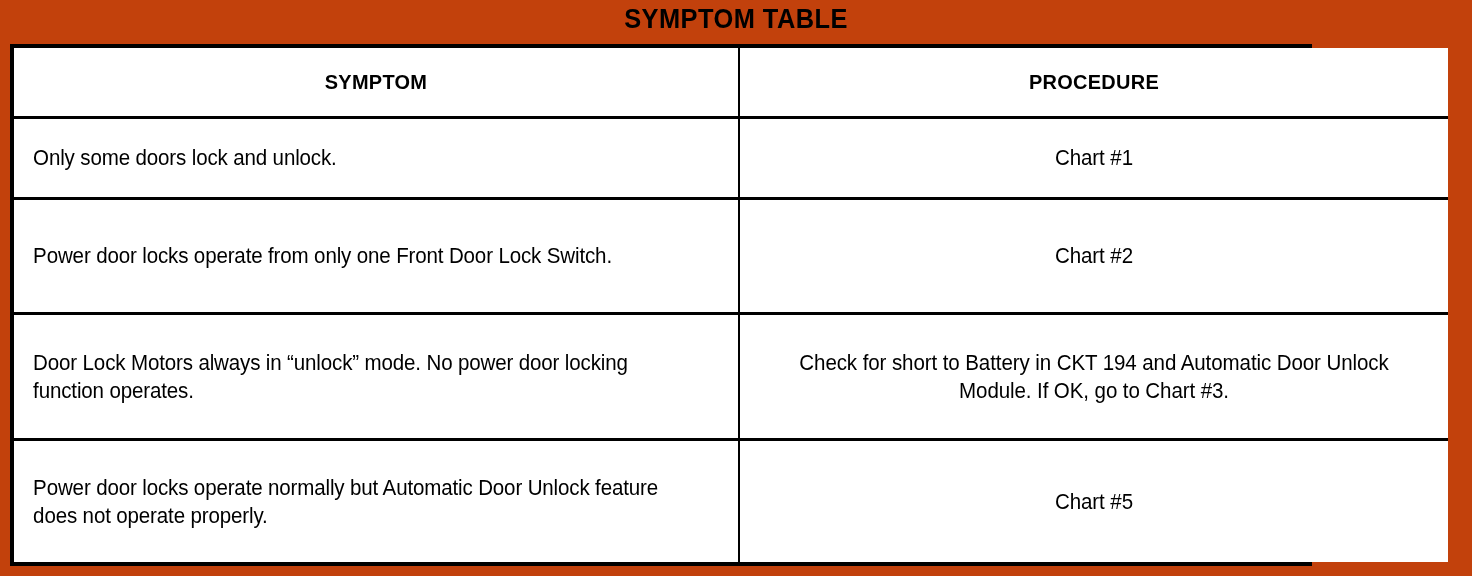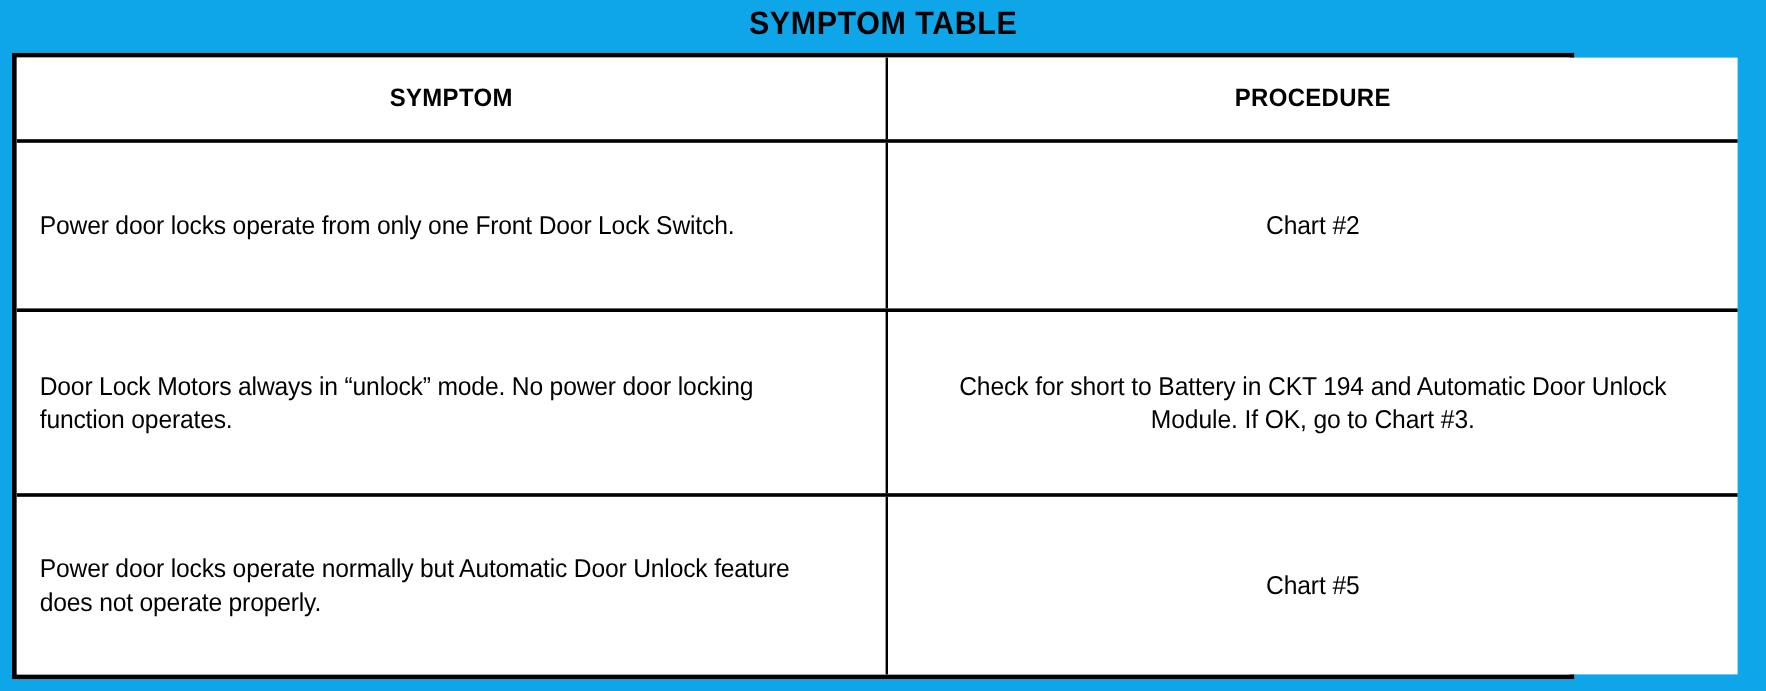--- a/index.html
+++ b/index.html
@@ -12,21 +12,21 @@
     height: 576px;
     font-family: "Liberation Sans", "DejaVu Sans", sans-serif;
     color: #000000;
     overflow: hidden;
   }
 
   .page {
     position: relative;
     width: 1472px;
     height: 576px;
-    background: #0ea5e9;
+    background: #c2410c;
   }
 
   
   .title {
     position: absolute;
     left: 0;
     top: 2px;
     width: 1472px;
     text-align: center;
     font-size: 27px;
@@ -136,20 +136,28 @@
         <tr>
           <th class="head-symptom">
             <span class="htxt">SYMPTOM</span>
           </th>
           <th class="head-procedure">
             <span class="htxt">PROCEDURE</span>
           </th>
         </tr>
       </thead>
       <tbody>
+        <tr class="row-h-1">
+          <td class="cell-symptom">
+            <span class="ctxt">Only some doors lock and unlock.</span>
+          </td>
+          <td class="cell-procedure">
+            <span class="ctxt">Chart #1</span>
+          </td>
+        </tr>
         <tr class="row-h-2">
           <td class="cell-symptom">
             <span class="ctxt">Power door locks operate from only one Front Door Lock Switch.</span>
           </td>
           <td class="cell-procedure">
             <span class="ctxt">Chart #2</span>
           </td>
         </tr>
         <tr class="row-h-4">
           <td class="cell-symptom">

